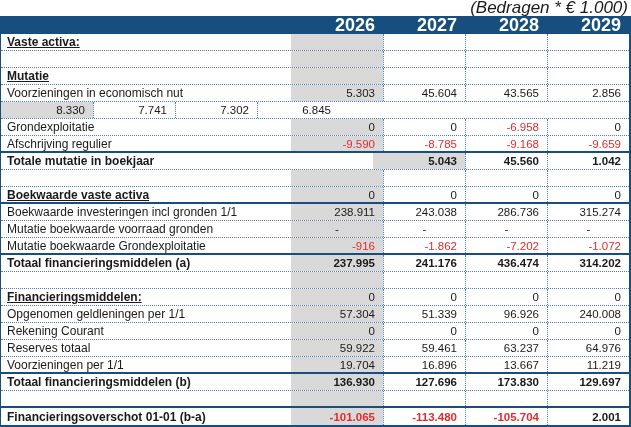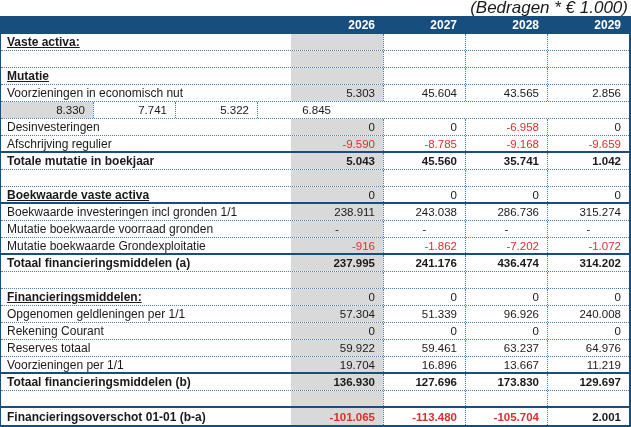--- a/index.html
+++ b/index.html
@@ -11,21 +11,21 @@
   }
   *{margin:0;padding:0;box-sizing:border-box;}
   body{background:#fff;font-family:"Liberation Sans",sans-serif;color:var(--ink);}
   .page{width:631px;height:427px;background:#fff;overflow:hidden;}
   .caption{height:16px;display:flex;align-items:center;justify-content:flex-end;
     font-style:italic;font-size:17px;padding-right:3px;}
   .table{width:631px;border-left:1px solid var(--navy);border-right:2px solid var(--navy);
     border-bottom:2px solid var(--navy);}
   .thead{height:18px;background:var(--navy);display:flex;align-items:center;}
   .thead .lbl{flex:1;}
-  .thead .val{color:#fff;font-weight:bold;font-size:12px;}
+  .thead .val{color:#fff;font-weight:bold;font-size:18px;}
   .row{height:17px;display:flex;align-items:stretch;}
   .row.sep-dotted{border-bottom:1px dotted var(--dot);}
   .row.sep-solid{border-bottom:2px solid var(--navy);}
   .lbl{flex:1;padding-left:6px;font-size:12px;display:flex;align-items:center;overflow:hidden;white-space:nowrap;}
   .val{width:82px;text-align:right;padding-right:8px;font-size:11.5px;
     display:flex;align-items:center;justify-content:flex-end;}
   .val.c0{width:92px;background:var(--gray);}
   .val.c1,.val.c2,.val.c3{border-left:1px dotted var(--dot);}
   .thead .val.c0{background:transparent;}
   .thead .val.c1,.thead .val.c2,.thead .val.c3{border-left:none;}
@@ -72,42 +72,41 @@
         <div class="row normal sep-dotted">
           <div class="lbl">Voorzieningen in economisch nut</div>
           <div class="val c0">5.303</div>
           <div class="val c1">45.604</div>
           <div class="val c2">43.565</div>
           <div class="val c3">2.856</div>
         </div>
         <div class="row normal sep-dotted">
           <div class="val c0">8.330</div>
           <div class="val c1">7.741</div>
-          <div class="val c2">5.322</div>
+          <div class="val c2">7.302</div>
           <div class="val c3">6.845</div>
         </div>
         <div class="row normal sep-dotted">
-          <div class="lbl">Desinvesteringen</div>
+          <div class="lbl">Grondexploitatie</div>
           <div class="val c0">0</div>
           <div class="val c1">0</div>
           <div class="val c2 neg">-6.958</div>
           <div class="val c3">0</div>
         </div>
         <div class="row normal sep-solid">
           <div class="lbl">Afschrijving regulier</div>
           <div class="val c0 neg">-9.590</div>
           <div class="val c1 neg">-8.785</div>
           <div class="val c2 neg">-9.168</div>
           <div class="val c3 neg">-9.659</div>
         </div>
         <div class="row total sep-dotted">
           <div class="lbl">Totale mutatie in boekjaar</div>
           <div class="val c0">5.043</div>
           <div class="val c1">45.560</div>
-          <div class="val c2">35.741</div>
           <div class="val c3">1.042</div>
         </div>
         <div class="row blank sep-dotted">
           <div class="lbl"></div>
           <div class="val c0"></div>
           <div class="val c1"></div>
           <div class="val c2"></div>
           <div class="val c3"></div>
         </div>
         <div class="row section sep-solid">

